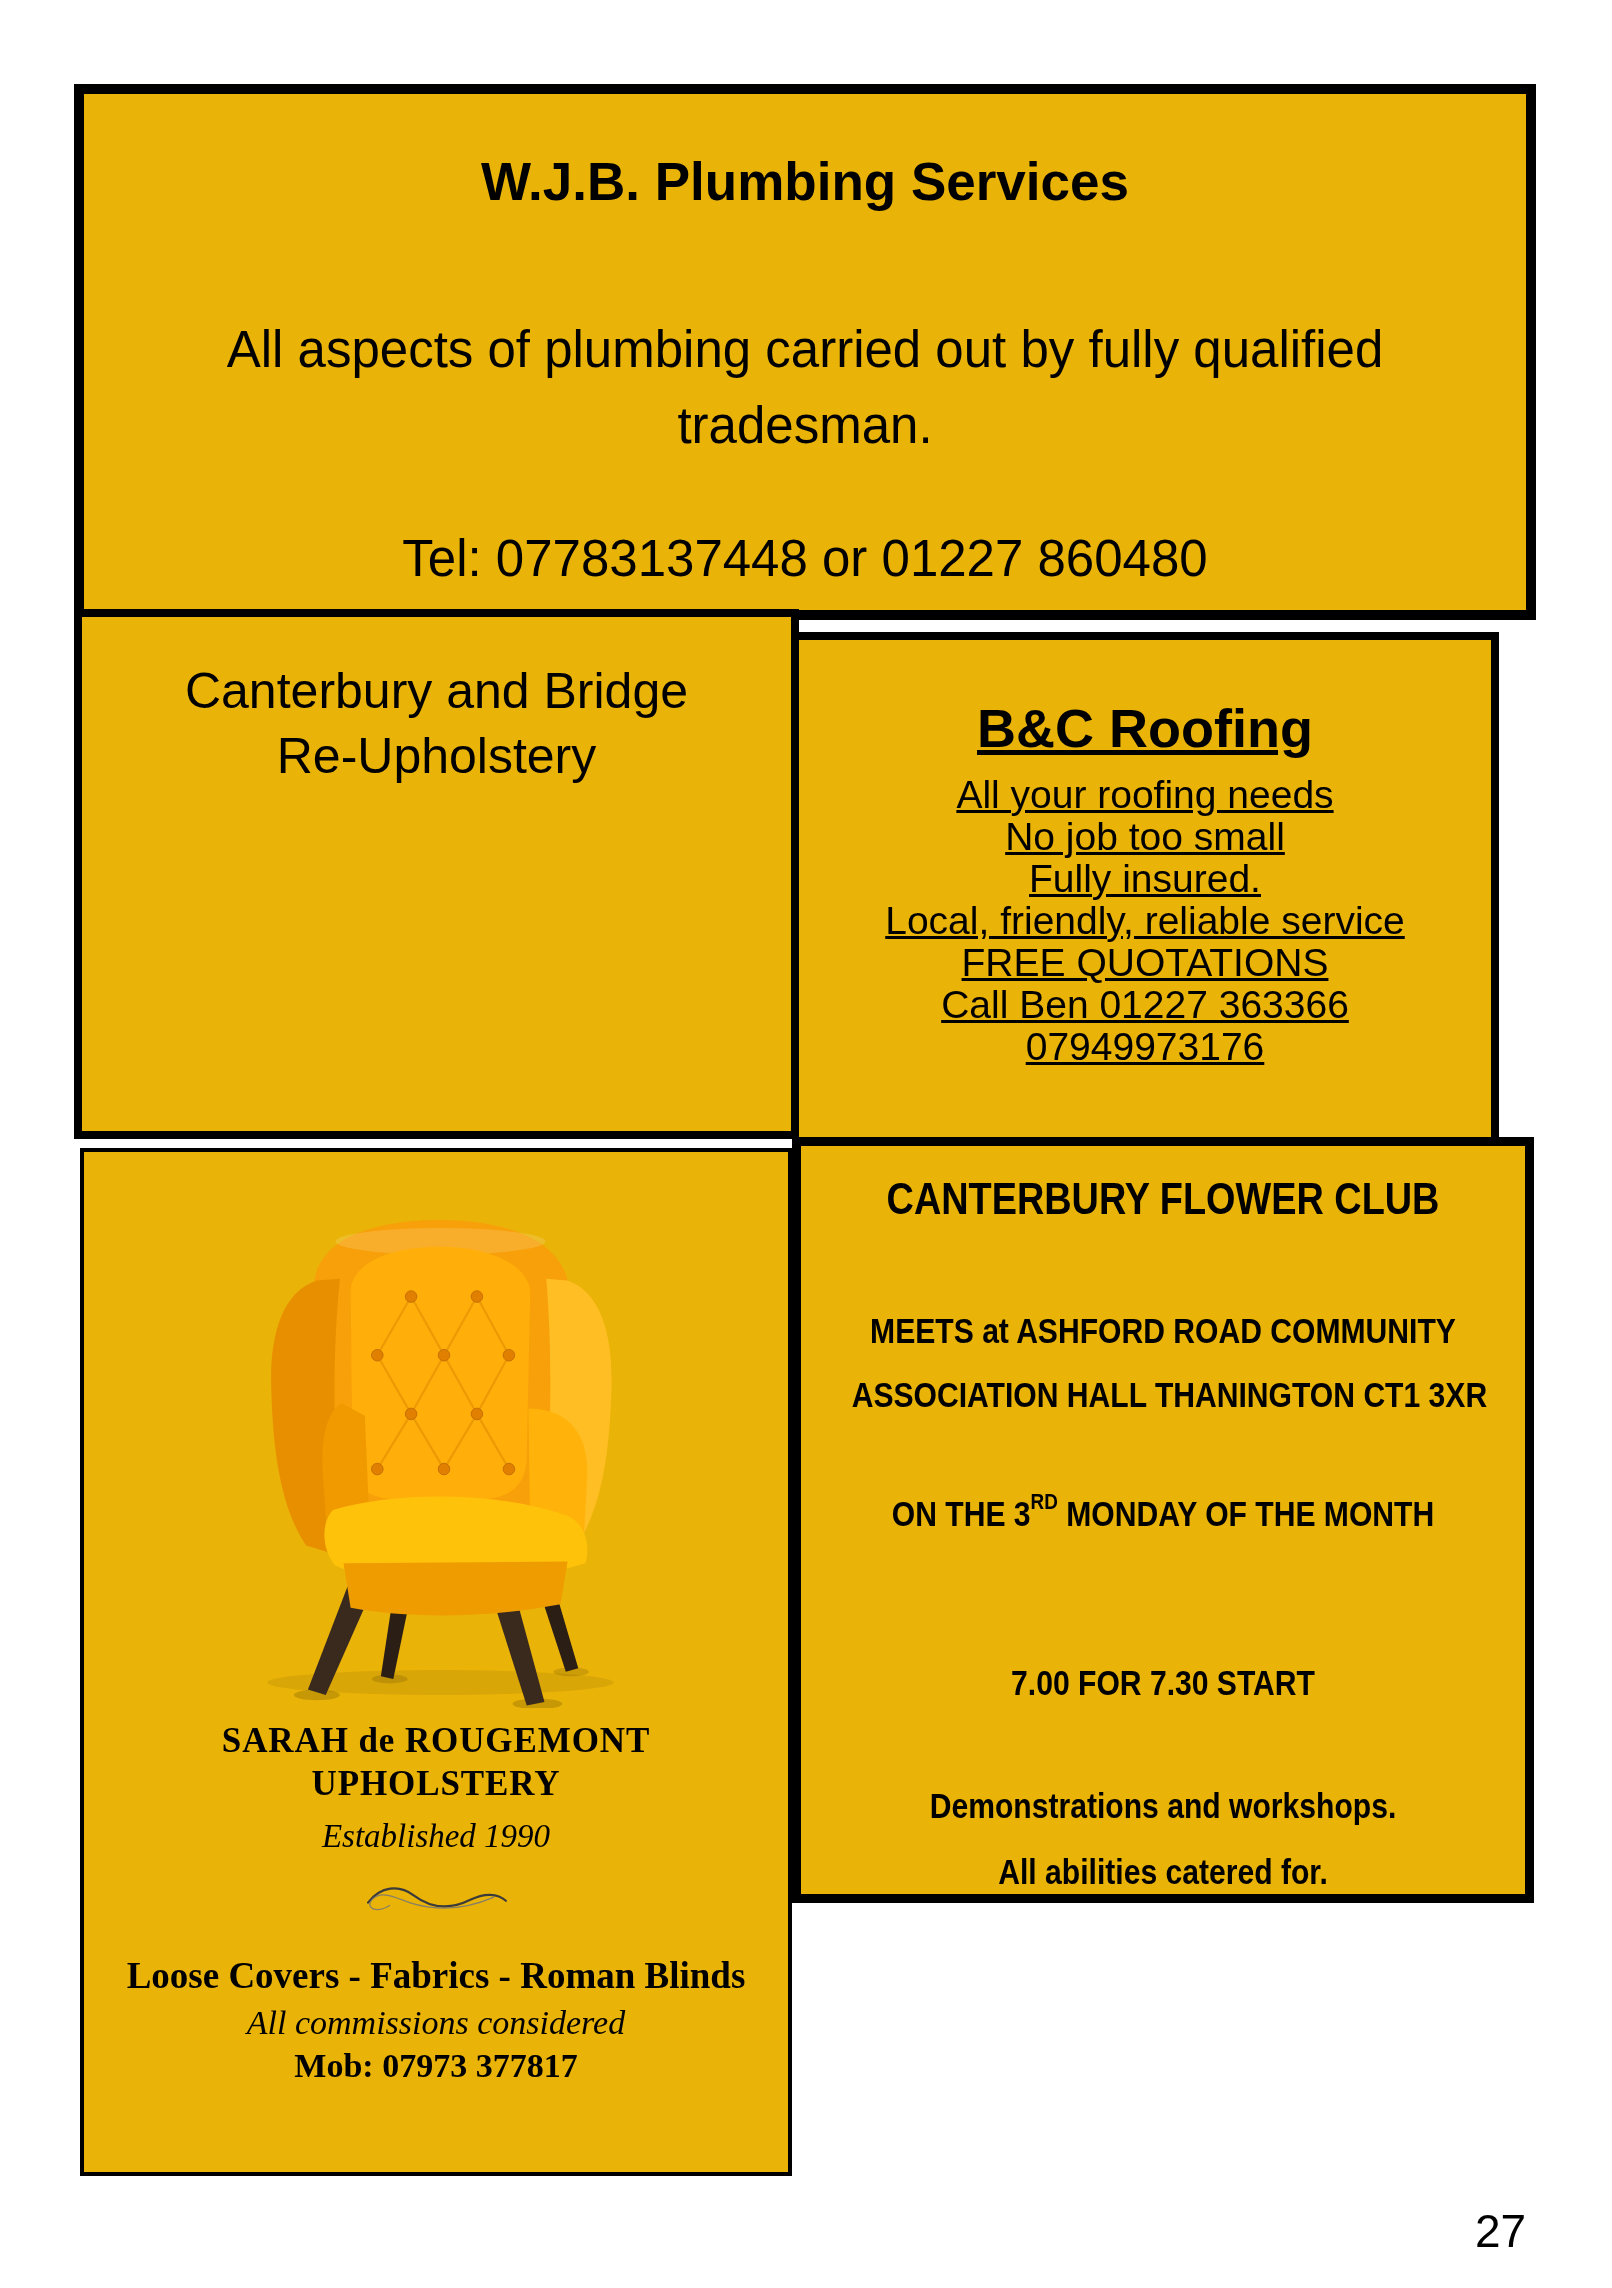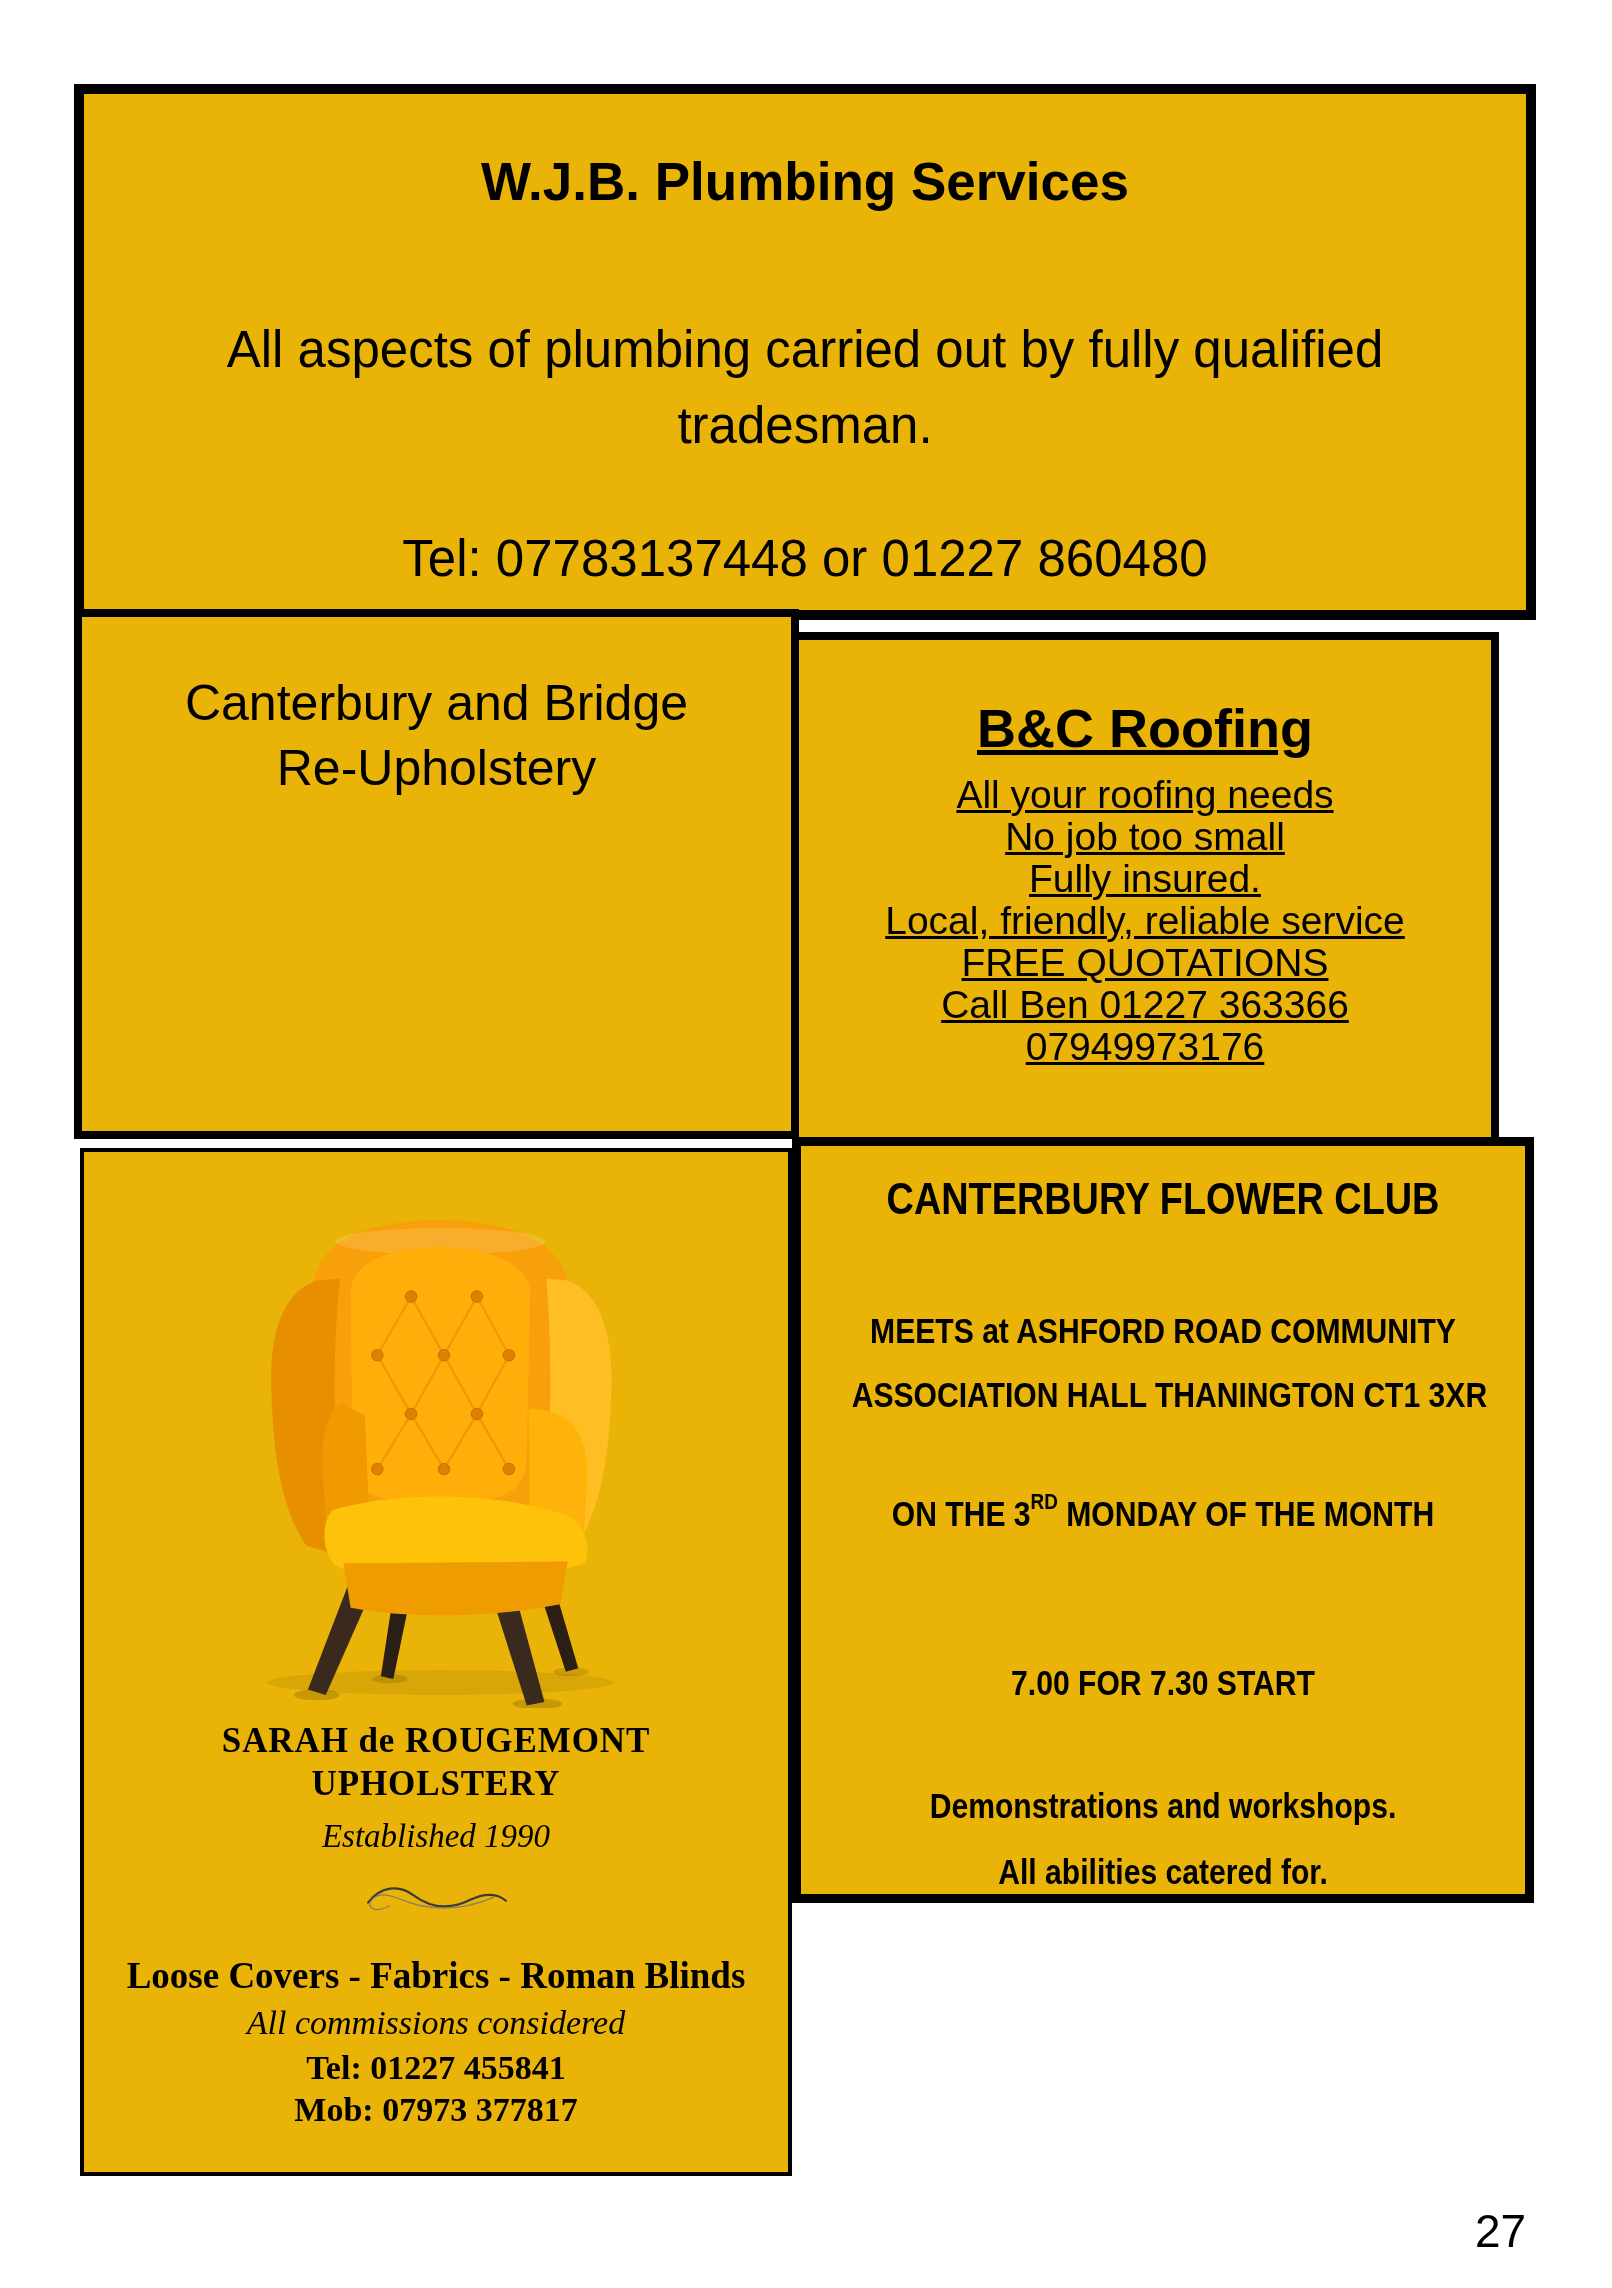--- a/index.html
+++ b/index.html
@@ -12,21 +12,21 @@
   .box{position:absolute;background:#eab308;box-sizing:border-box;text-align:center;overflow:hidden;}
 
   
   .plumbing{left:74px;top:84px;width:1462px;height:536px;border:10px solid #000;}
   .plumb-title{margin-top:57px;font-size:53px;font-weight:bold;}
   .plumb-body{margin-top:100px;font-size:51px;line-height:76px;}
   .plumb-tel{margin-top:65px;font-size:51px;}
 
   
   .midleft{left:74px;top:609px;width:725px;height:530px;border:8.3px solid #000;}
-  .ml-title{margin-top:54px;font-size:50px;line-height:65px;}
+  .ml-title{margin-top:42px;font-size:50px;line-height:65px;}
   .ml-body{margin-top:78px;font-size:38px;line-height:48px;}
 
   .midright{left:799px;top:632px;width:700px;height:535px;border:8.3px solid #000;border-left:none;text-decoration:underline;}
   .mr-title{margin-top:57px;font-size:54px;font-weight:bold;}
   .mr-body{margin-top:14.8px;font-size:39px;line-height:42px;}
 
   
   .bottomleft{left:80px;top:1148px;width:712px;height:1028px;border:4.6px solid #000;
               font-family:"Liberation Serif", serif;}
   .chair-wrap{margin-top:39px;line-height:0;}
@@ -149,21 +149,20 @@
     </div>
     <div class="bl-est">Established 1990</div>
     <div class="flourish-wrap">
       <svg width="157" height="42" viewBox="0 0 170 46" xmlns="http://www.w3.org/2000/svg">
         <path d="M10 28 C24 10 44 8 60 20 C80 35 100 36 122 25 C138 17 152 18 161 26" stroke="#3b3b3b" stroke-width="2.4" fill="none" stroke-linecap="round"></path>
         <path d="M34 31 C18 41 6 33 15 24 C26 13 44 25 62 30 C92 38 120 34 148 22" stroke="#777777" stroke-width="1.4" fill="none" opacity="0.85"></path>
       </svg>
     </div>
     <div class="bl-services">Loose Covers - Fabrics - Roman Blinds</div>
     <div class="bl-comm">All commissions considered</div>
-    <div class="bl-tel">Tel: 01227 455841</div>
     <div class="bl-mob">Mob: 07973 377817</div>
   </section>
 
   <section class="box bottomright">
     <div class="fc-line fc-title">CANTERBURY FLOWER CLUB</div>
     <div class="fc-line fc-meets1">MEETS at ASHFORD ROAD COMMUNITY</div>
     <div class="fc-line fc-meets2">ASSOCIATION HALL THANINGTON CT1 3XR</div>
     <div class="fc-line fc-monday"><span>ON THE 3</span><sup>RD</sup><span> MONDAY OF THE MONTH</span></div>
     <div class="fc-line fc-start">7.00 FOR 7.30 START</div>
     <div class="fc-line fc-x1">Demonstrations and workshops.</div>

